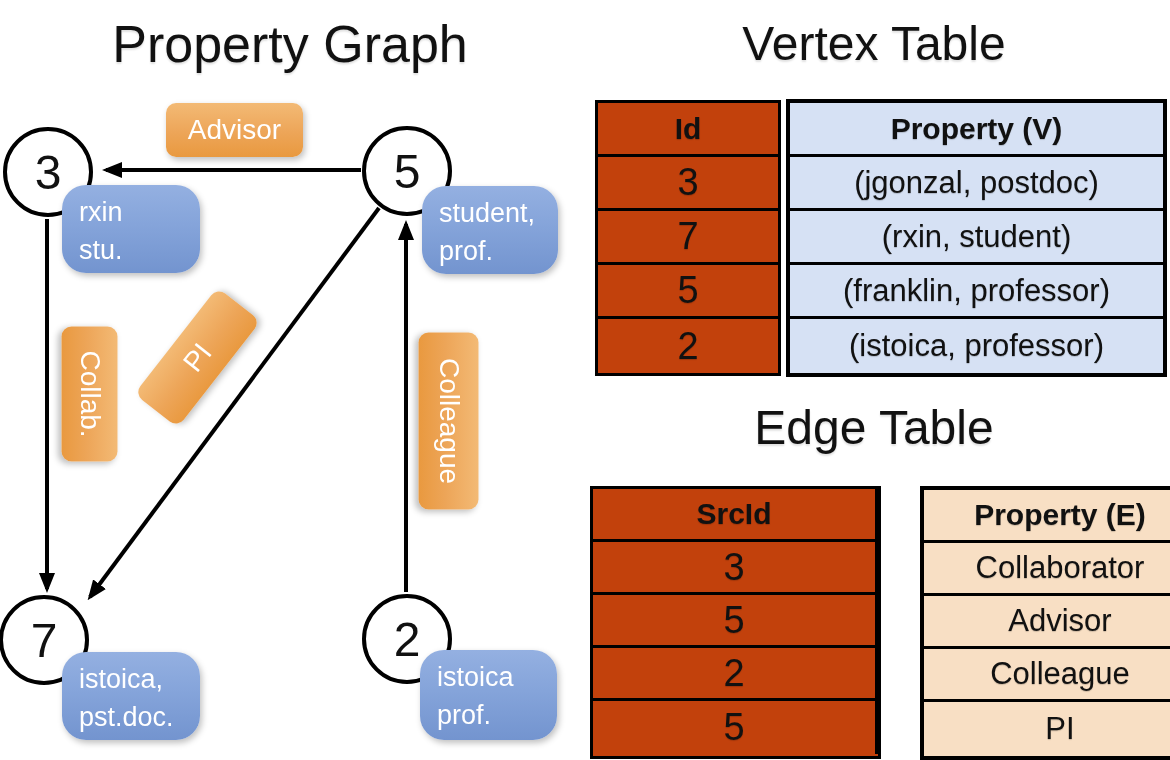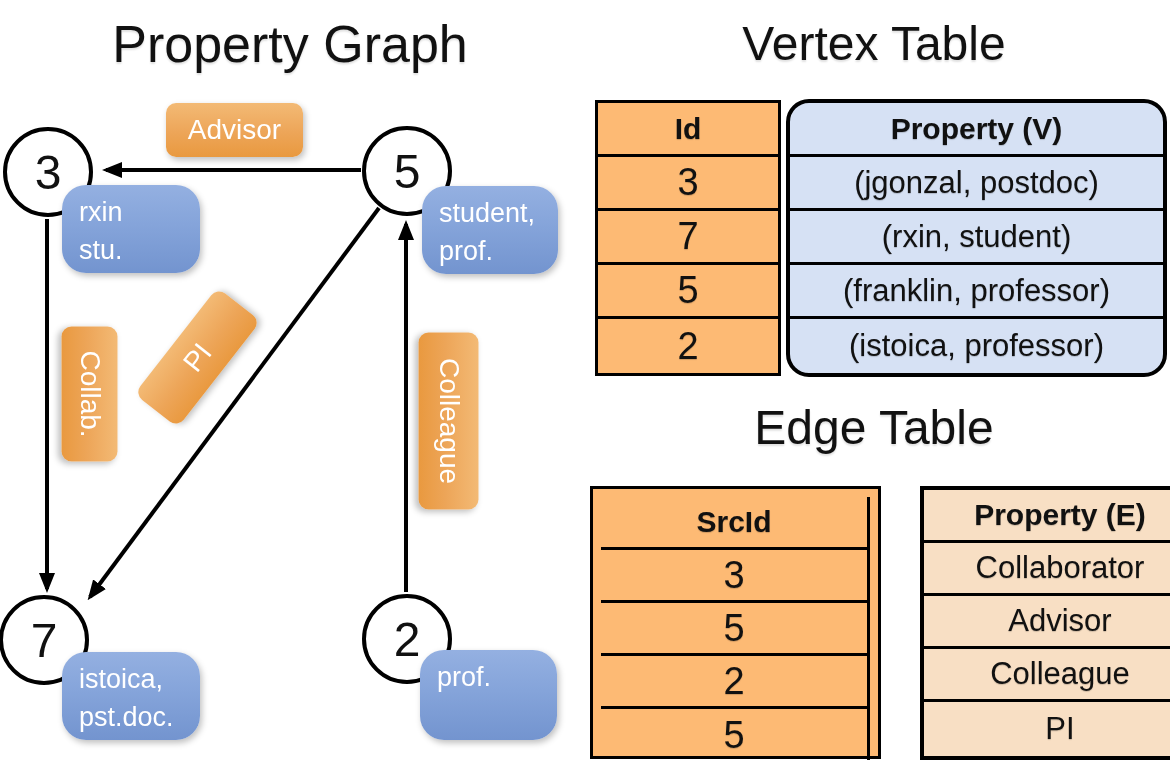--- a/index.html
+++ b/index.html
@@ -31,24 +31,24 @@
   }
   .eprop{
     position:absolute;border-radius:10px;box-sizing:border-box;
     background:linear-gradient(180deg,#f3ba75 0%,#eda558 55%,#e9993f 100%);
     box-shadow:2px 3px 6px rgba(0,0,0,0.25);
     color:#fff;font-size:28px;display:flex;align-items:center;justify-content:center;
     white-space:nowrap;
   }
 
   
-  .tcol{position:absolute;border:3px solid #000;box-sizing:border-box;background:#fdba74;
+  .tcol{position:absolute;border:3px solid #000;box-sizing:border-box;background:#c2410c;
         display:flex;flex-direction:column;}
   .tcol.thick{border-width:4px;}
-  .tcol.bluefill{background:#d6e1f4;border-radius:23px;}
+  .tcol.bluefill{background:#d6e1f4;}
   .tcol.orangefill{background:#f8dfc4;margin-left:33px;}
   .cell{
     box-sizing:border-box;display:flex;align-items:center;justify-content:center;
     border-bottom:3px solid #000;font-size:31px;color:#111;
     text-shadow:0 1px 1px rgba(0,0,0,0.18);white-space:nowrap;
   }
   .cell:last-child{border-bottom:none;}
   .cell.hdr{font-weight:bold;font-size:30px;}
   .cell.num{font-size:38px;}
   .vcell{height:54px;}
@@ -99,20 +99,21 @@
     </div>
     <div class="vprop" style="left:422px;top:186px;width:136px;height:88px;">
       <div>student,</div>
       <div>prof.</div>
     </div>
     <div class="vprop" style="left:62px;top:652px;width:138px;height:88px;">
       <div>istoica,</div>
       <div>pst.doc.</div>
     </div>
     <div class="vprop" style="left:420px;top:650px;width:137px;height:90px;">
+      <div>istoica</div>
       <div>prof.</div>
     </div>
 
     <div class="eprop" style="left:166px;top:103px;width:137px;height:54px;">Advisor</div>
     <div class="eprop" style="left:22px;top:366px;width:135px;height:56px;transform:rotate(90deg);">Collab.</div>
     <div class="eprop" style="left:130px;top:330px;width:135px;height:55px;transform:rotate(-52deg);">PI</div>
     <div class="eprop" style="left:360px;top:391px;width:177px;height:60px;transform:rotate(90deg);">Colleague</div>
   </div>
 
   <div class="tcol" style="left:595px;top:100px;width:186px;height:276px;">
@@ -123,21 +124,21 @@
     <div class="cell num vcell">2</div>
   </div>
   <div class="tcol thick bluefill" style="left:786px;top:99px;width:381px;height:278px;">
     <div class="cell hdr vcell">Property (V)</div>
     <div class="cell vcell">(jgonzal, postdoc)</div>
     <div class="cell vcell">(rxin, student)</div>
     <div class="cell vcell">(franklin, professor)</div>
     <div class="cell vcell">(istoica, professor)</div>
   </div>
 
-  <div class="twocol tcol" style="left:590px;top:486px;width:291px;height:273px;padding:8px;gap:28px;">
+  <div class="twocol tcol" style="left:590px;top:486px;width:291px;height:273px;padding:0;gap:28px;">
     <div class="subcol divider">
       <div class="cell hdr ecell">SrcId</div>
       <div class="cell num ecell">3</div>
       <div class="cell num ecell">5</div>
       <div class="cell num ecell">2</div>
       <div class="cell num ecell">5</div>
     </div>
     <div class="subcol">
       <div class="cell hdr ecell">DstId</div>
 

